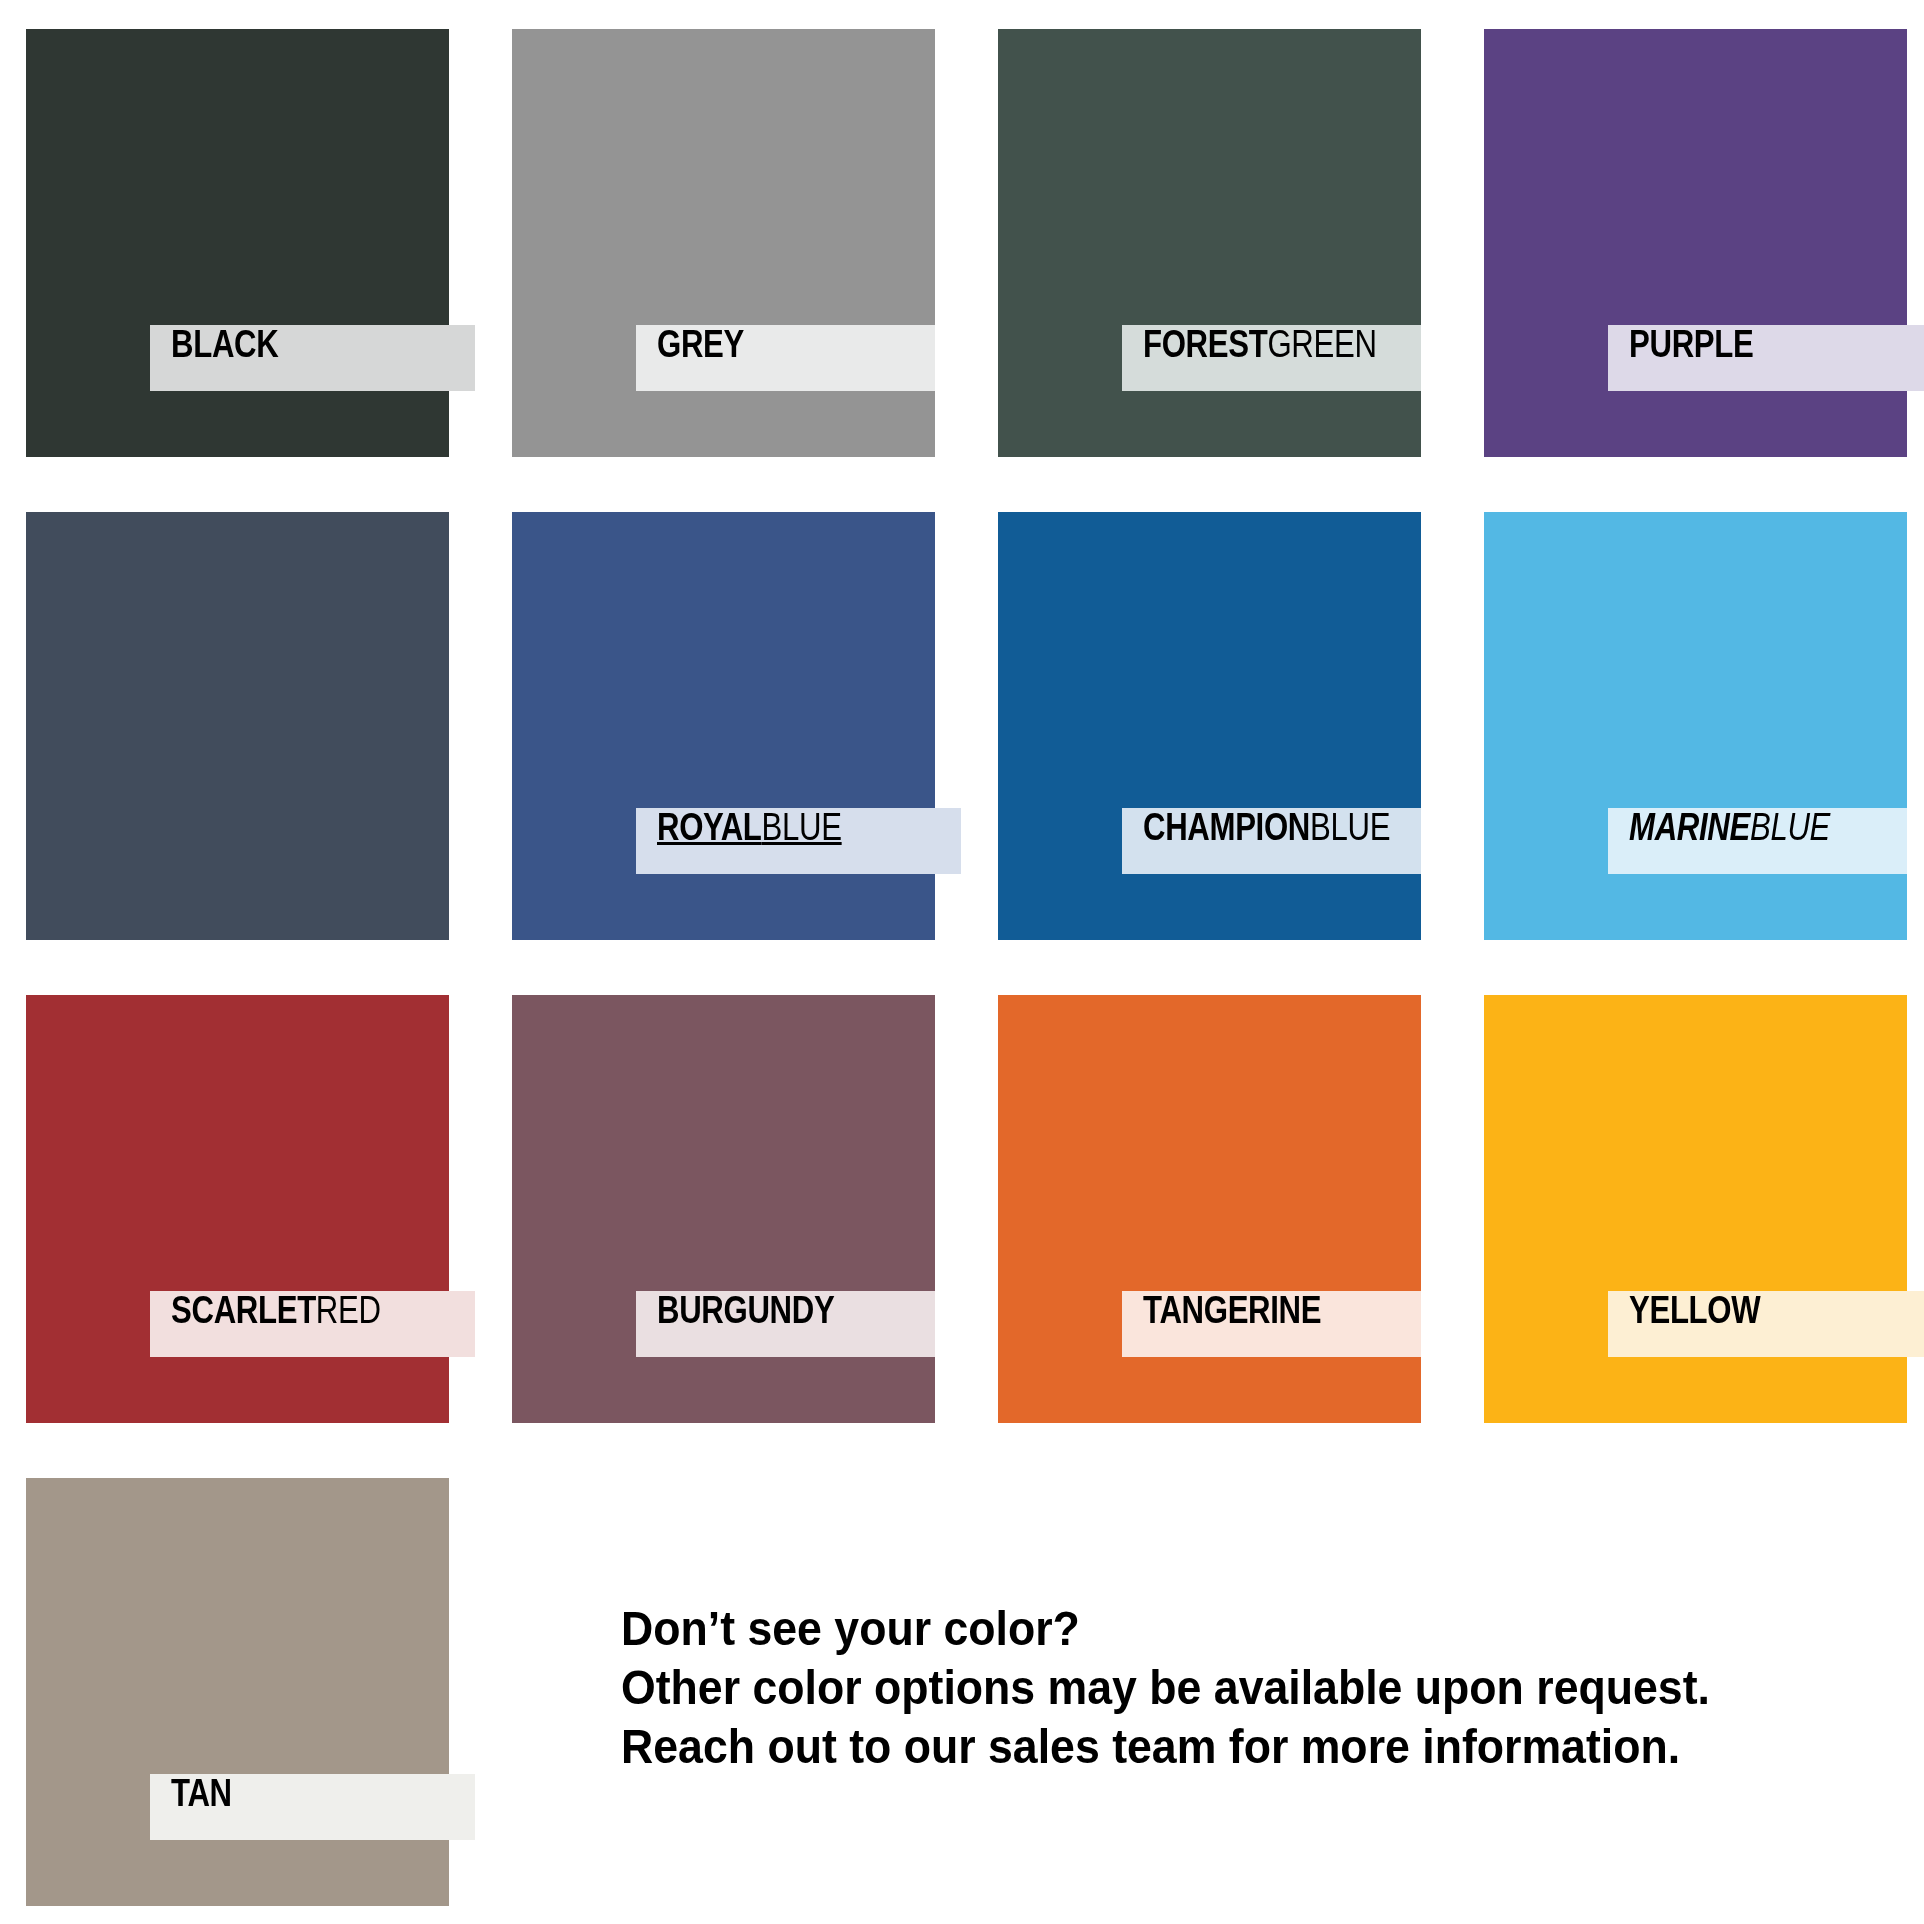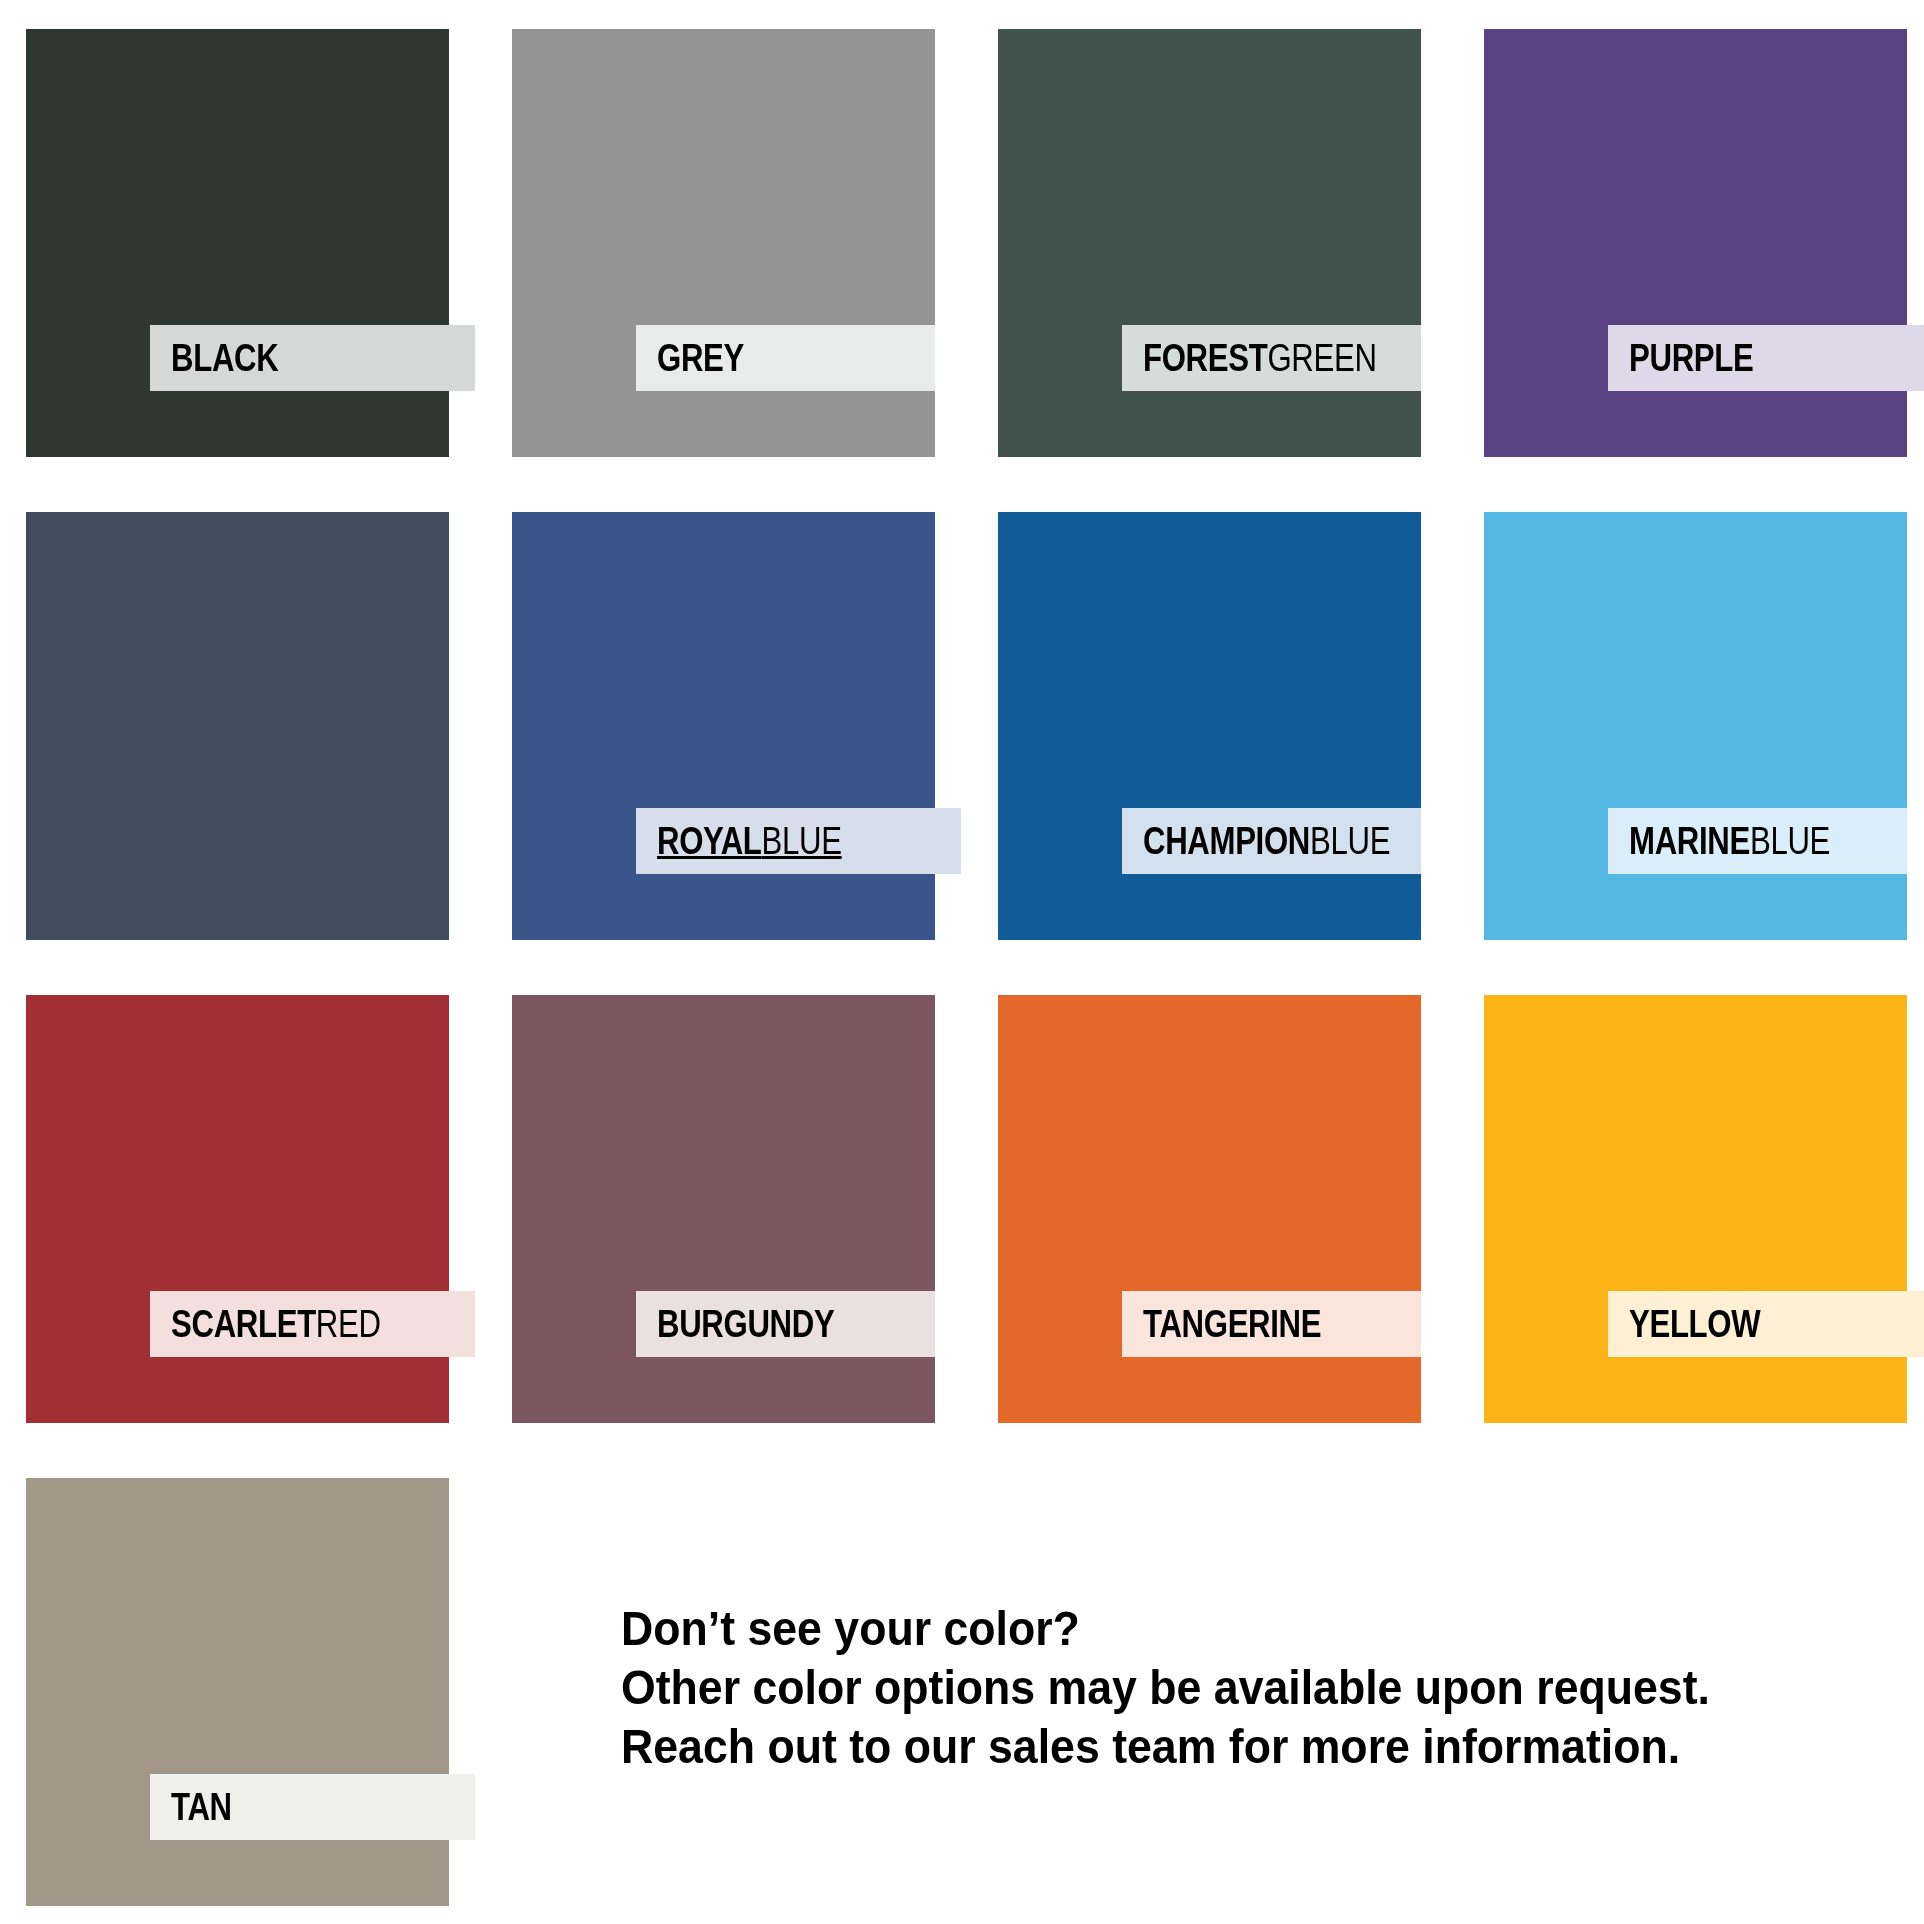--- a/index.html
+++ b/index.html
@@ -50,21 +50,20 @@
     height: 428px;
   }
 
   .swatch-band {
     position: absolute;
     left: 124px;
     top: 296px;
     height: 66px;
     width: 299px;
     display: flex;
-    align-items: center;
     box-sizing: border-box;
     padding-left: 21px;
   }
   
   .swatch-band.bleed {
     width: 325px;
   }
 
   .swatch-label {
     font-family: "Liberation Sans", sans-serif;
@@ -141,21 +140,21 @@
         </div>
       </div>
       <div class="swatch">
         <div class="swatch-chip" style="background: rgb(17, 92, 150);"></div>
         <div class="swatch-band" style="background: rgb(211, 225, 238);">
           <div class="swatch-label"><span class="lbl-strong">CHAMPION</span><span class="lbl-light">BLUE</span></div>
         </div>
       </div>
       <div class="swatch">
         <div class="swatch-chip" style="background: rgb(83, 184, 228);"></div>
-        <div class="swatch-band" style="background: rgb(218, 238, 249);">
+        <div class="swatch-band" style="background: rgb(218, 238, 249); font-style: italic;">
           <div class="swatch-label"><span class="lbl-strong">MARINE</span><span class="lbl-light">BLUE</span></div>
         </div>
       </div>
       <div class="swatch">
         <div class="swatch-chip" style="background: rgb(162, 47, 51);"></div>
         <div class="swatch-band bleed" style="background: rgb(242, 223, 222);">
           <div class="swatch-label"><span class="lbl-strong">SCARLET</span><span class="lbl-light">RED</span></div>
         </div>
       </div>
       <div class="swatch">

